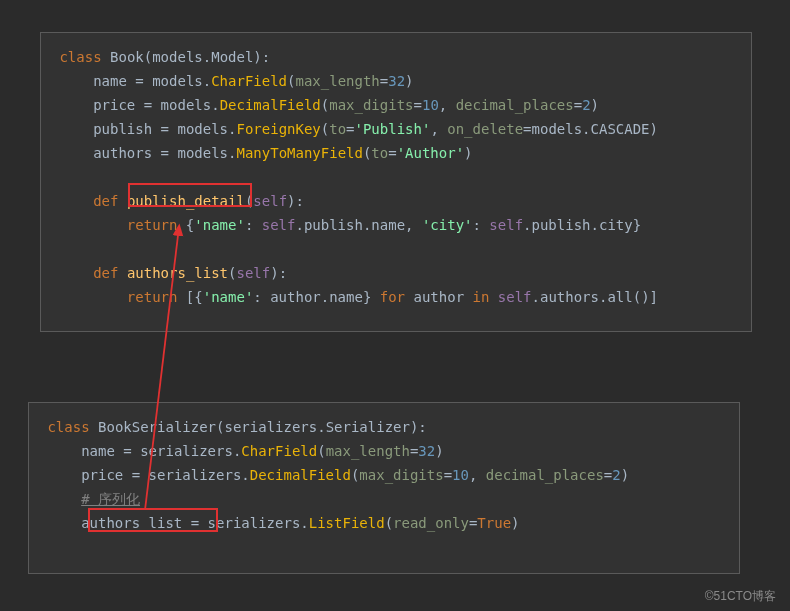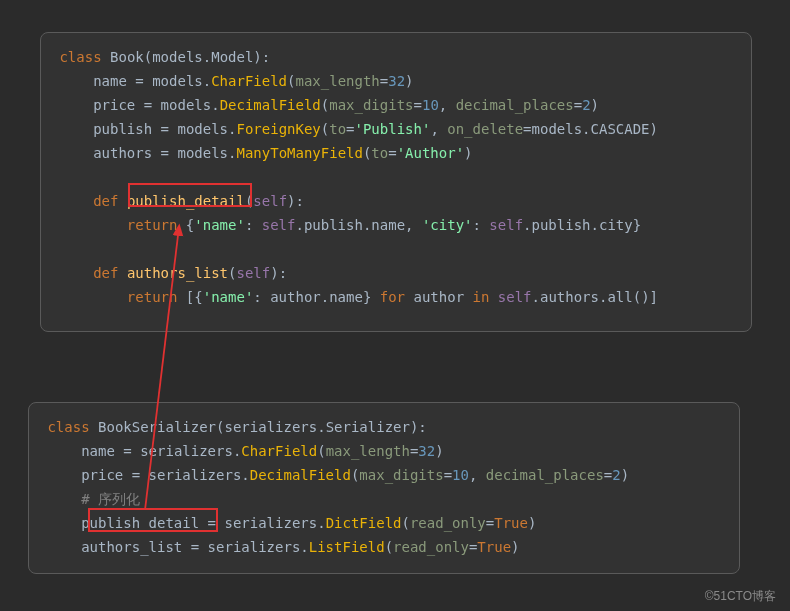--- a/index.html
+++ b/index.html
@@ -10,21 +10,21 @@
     background: #2b2b2b;
     font-family: "Menlo", "Consolas", "DejaVu Sans Mono", monospace;
     font-size: 14px;
     overflow: hidden;
     position: relative;
   }
   .panel {
     position: absolute;
     background: #323232;
     border: 1px solid #5a5a5a;
-    border-radius: 8px;
+    border-radius: 0;
     padding: 12px 10px 12px 10px;
     box-sizing: border-box;
   }
   #panel-top {
     left: 40px;
     top: 32px;
     width: 712px;
     height: 300px;
   }
   #panel-bottom {
@@ -41,21 +41,21 @@
   .kw   { color: #cc7832; }            
   .cls  { color: #a9b7c6; }            
   .par  { color: #a9b7c6; }            
   .obj  { color: #a9b7c6; }            
   .func { color: #ffc66d; }            
   .call { color: #eab308; }            
   .arg  { color: #8a9a7b; }            
   .num  { color: #6897bb; text-align: center; }            
   .str  { color: #86efac; }            
   .self { color: #9876aa; }            
-  .comment { color: #808080; }         
+  .comment { color: #808080; text-decoration: underline; }         
   .op   { color: #a9b7c6; }
 
   .red-box {
     border: 2px solid #e03131;
     position: absolute;
     pointer-events: none;
     box-sizing: border-box;
   }
 
   #arrow { position:absolute; left:0; top:0; width:790px; height:611px; pointer-events:none; }
@@ -85,21 +85,20 @@
     <div class="code-line">&nbsp;</div>
     <div class="code-line"><span class="par">     </span><span class="kw">def</span><span class="par"> </span><span class="func">authors_list</span><span class="par">(</span><span class="self">self</span><span class="par">):</span></div>
     <div class="code-line"><span class="par">         </span><span class="kw">return</span><span class="par"> [{</span><span class="str">'name'</span><span class="par">: </span><span class="obj">author</span><span class="par">.</span><span class="obj">name</span><span class="par">} </span><span class="kw">for</span><span class="par"> </span><span class="obj">author</span><span class="par"> </span><span class="kw">in</span><span class="par"> </span><span class="self">self</span><span class="par">.</span><span class="obj">authors</span><span class="par">.</span><span class="obj">all</span><span class="par">()]</span></div>
   </div>
 
 <div id="panel-bottom" class="panel">
     <div class="code-line"><span class="par"> </span><span class="kw">class</span><span class="par"> </span><span class="cls">BookSerializer</span><span class="par">(</span><span class="obj">serializers</span><span class="par">.</span><span class="cls">Serializer</span><span class="par">):</span></div>
     <div class="code-line"><span class="par">     </span><span class="obj">name</span><span class="op"> = </span><span class="obj">serializers</span><span class="par">.</span><span class="call">CharField</span><span class="par">(</span><span class="arg">max_length</span><span class="op">=</span><span class="num">32</span><span class="par">)</span></div>
     <div class="code-line"><span class="par">     </span><span class="obj">price</span><span class="op"> = </span><span class="obj">serializers</span><span class="par">.</span><span class="call">DecimalField</span><span class="par">(</span><span class="arg">max_digits</span><span class="op">=</span><span class="num">10</span><span class="par">, </span><span class="arg">decimal_places</span><span class="op">=</span><span class="num">2</span><span class="par">)</span></div>
     <div class="code-line"><span class="par">     </span><span class="comment"># 序列化</span></div>
-    <div class="code-line"><span class="par">     </span><span class="obj">publish_detail</span><span class="op"> = </span><span class="obj">serializers</span><span class="par">.</span><span class="call">DictField</span><span class="par">(</span><span class="arg">read_only</span><span class="op">=</span><span class="kw">True</span><span class="par">)</span></div>
     <div class="code-line"><span class="par">     </span><span class="obj">authors_list</span><span class="op"> = </span><span class="obj">serializers</span><span class="par">.</span><span class="call">ListField</span><span class="par">(</span><span class="arg">read_only</span><span class="op">=</span><span class="kw">True</span><span class="par">)</span></div>
   </div>
 
 <div id="box-top" class="red-box" style="left: 128px; top: 183px; width: 124px; height: 24px;"></div>
 <div id="box-bottom" class="red-box" style="left: 88px; top: 508px; width: 130px; height: 24px;"></div>
 
 <svg id="arrow">
   <defs>
     <marker id="head" markerWidth="10" markerHeight="10" refX="5" refY="3" orient="auto">
       <path d="M0,0 L0,6 L7,3 z" fill="#e03131"></path>

